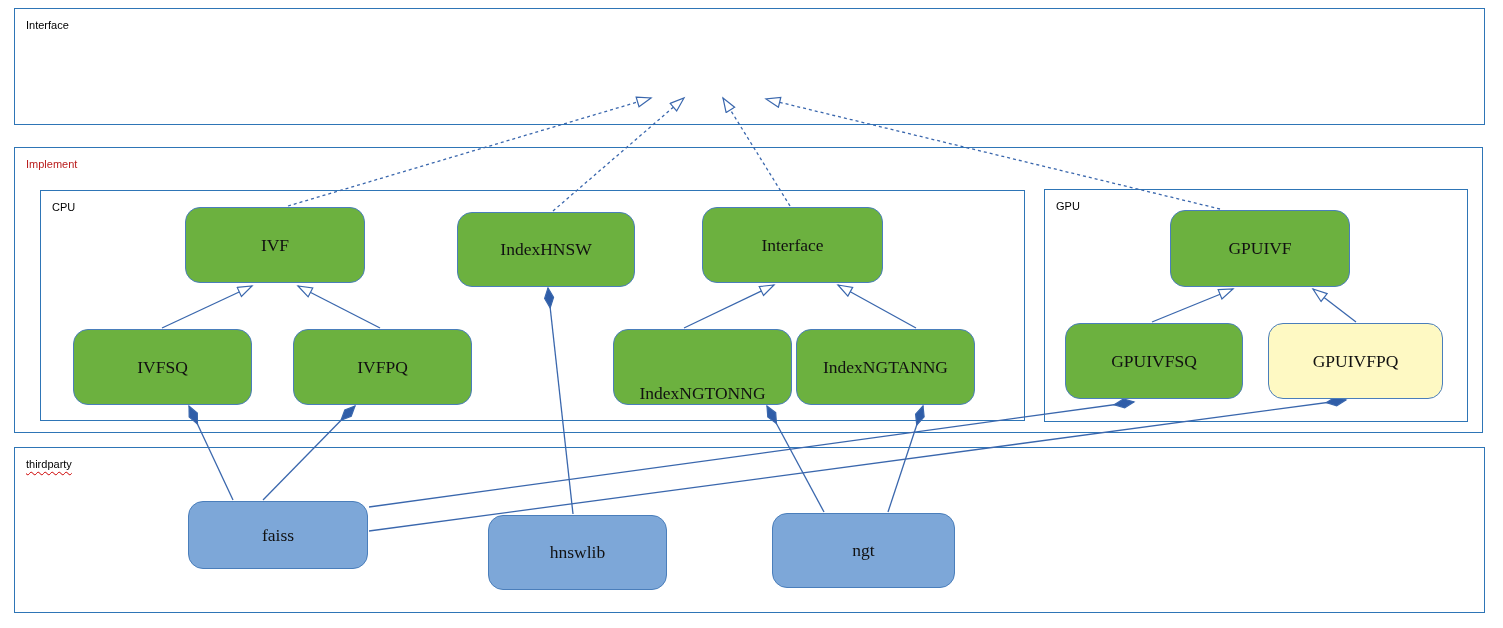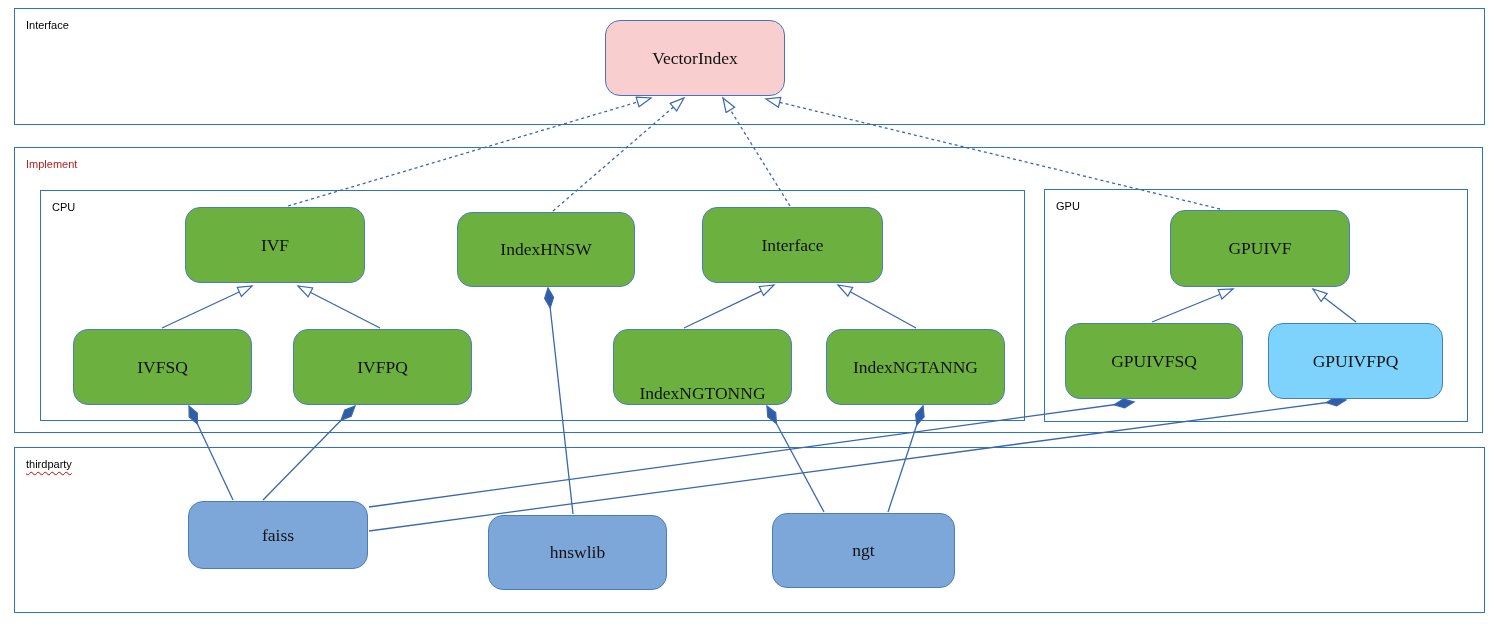--- a/index.html
+++ b/index.html
@@ -74,51 +74,48 @@
       <line x1="1152" y1="322" x2="1233" y2="289" stroke="#3a67ad" stroke-width="1.3" marker-end="url(#mArrow)"></line>
       <line x1="1356" y1="322" x2="1313" y2="289" stroke="#3a67ad" stroke-width="1.3" marker-end="url(#mArrow)"></line>
       <line x1="233" y1="500" x2="189" y2="406" stroke="#3a67ad" stroke-width="1.3" marker-end="url(#mDiamond)"></line>
       <line x1="263" y1="500" x2="355" y2="406" stroke="#3a67ad" stroke-width="1.3" marker-end="url(#mDiamond)"></line>
       <line x1="369" y1="507" x2="1134" y2="402" stroke="#3a67ad" stroke-width="1.3" marker-end="url(#mDiamond)"></line>
       <line x1="369" y1="531" x2="1346" y2="400" stroke="#3a67ad" stroke-width="1.3" marker-end="url(#mDiamond)"></line>
       <line x1="573" y1="514" x2="548" y2="288" stroke="#3a67ad" stroke-width="1.3" marker-end="url(#mDiamond)"></line>
       <line x1="824" y1="512" x2="767" y2="406" stroke="#3a67ad" stroke-width="1.3" marker-end="url(#mDiamond)"></line>
       <line x1="888" y1="512" x2="923" y2="406" stroke="#3a67ad" stroke-width="1.3" marker-end="url(#mDiamond)"></line>
     </svg>
-    <div class="node" style="left: 605px; top: 20px; width: 180px; height: 76px; background: rgb(248, 207, 206); border-color: rgb(68, 114, 196);">
-      <span>VectorIndex</span>
-    </div>
     <div class="node" style="left: 185px; top: 207px; width: 180px; height: 76px; background: rgb(108, 177, 63); border-color: rgb(74, 126, 187);">
       <span>IVF</span>
     </div>
     <div class="node" style="left: 457px; top: 212px; width: 178px; height: 75px; background: rgb(108, 177, 63); border-color: rgb(74, 126, 187);">
       <span>IndexHNSW</span>
     </div>
     <div class="node" style="left: 702px; top: 207px; width: 181px; height: 76px; background: rgb(108, 177, 63); border-color: rgb(74, 126, 187);">
       <span>Interface</span>
     </div>
     <div class="node" style="left: 73px; top: 329px; width: 179px; height: 76px; background: rgb(108, 177, 63); border-color: rgb(74, 126, 187);">
       <span>IVFSQ</span>
     </div>
     <div class="node" style="left: 293px; top: 329px; width: 179px; height: 76px; background: rgb(108, 177, 63); border-color: rgb(74, 126, 187);">
       <span>IVFPQ</span>
     </div>
     <div class="node" style="left: 613px; top: 329px; width: 179px; height: 76px; background: rgb(108, 177, 63); border-color: rgb(74, 126, 187); align-items: flex-end;">
       <span>IndexNGTONNG</span>
     </div>
-    <div class="node" style="left: 826px; top: 329px; width: 179px; height: 76px; background: rgb(108, 177, 63); border-color: rgb(74, 126, 187);">
+    <div class="node" style="left: 796px; top: 329px; width: 179px; height: 76px; background: rgb(108, 177, 63); border-color: rgb(74, 126, 187);">
       <span>IndexNGTANNG</span>
     </div>
     <div class="node" style="left: 1170px; top: 210px; width: 180px; height: 77px; background: rgb(108, 177, 63); border-color: rgb(74, 126, 187);">
       <span>GPUIVF</span>
     </div>
     <div class="node" style="left: 1065px; top: 323px; width: 178px; height: 76px; background: rgb(108, 177, 63); border-color: rgb(74, 126, 187);">
       <span>GPUIVFSQ</span>
     </div>
-    <div class="node" style="left: 1268px; top: 323px; width: 175px; height: 76px; background: #7dd3fc; border-color: rgb(74, 126, 187);">
+    <div class="node" style="left: 1268px; top: 323px; width: 175px; height: 76px; background: #fef9c3; border-color: rgb(74, 126, 187);">
       <span>GPUIVFPQ</span>
     </div>
     <div class="node" style="left: 188px; top: 501px; width: 180px; height: 68px; background: rgb(125, 167, 216); border-color: rgb(74, 126, 187);">
       <span>faiss</span>
     </div>
     <div class="node" style="left: 488px; top: 515px; width: 179px; height: 75px; background: rgb(125, 167, 216); border-color: rgb(74, 126, 187);">
       <span>hnswlib</span>
     </div>
     <div class="node" style="left: 772px; top: 513px; width: 183px; height: 75px; background: rgb(125, 167, 216); border-color: rgb(74, 126, 187);">
       <span>ngt</span>

